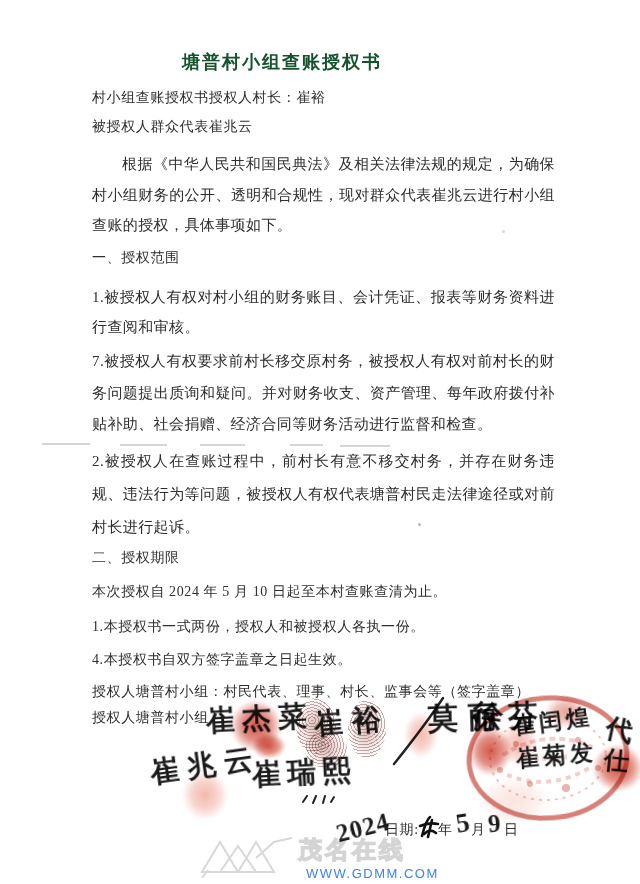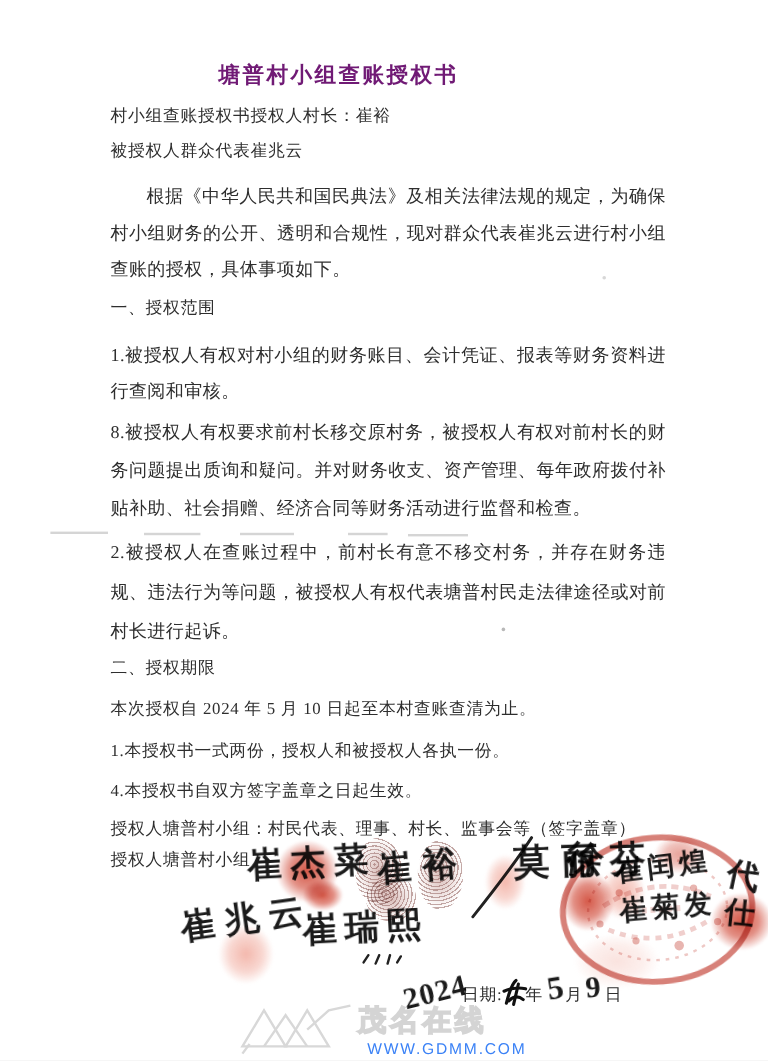--- a/index.html
+++ b/index.html
@@ -5,21 +5,21 @@
   html,body{margin:0;padding:0;background:#e8e8e8;}
   .page{
     position:relative; width:640px; height:884px; margin:0 auto;
     background:#ffffff; overflow:hidden;
     font-family:"Liberation Serif","DejaVu Serif",serif;
     color:#2e2e2e;
   }
   
   .title{
     position:absolute; top:50px; left:0; width:564px; text-align:center;
-    font-size:18px; font-weight:bold; letter-spacing:2px; color:#701a75;
+    font-size:18px; font-weight:bold; letter-spacing:2px; color:#14532d;
   }
   .pline{
     position:absolute; left:92px; width:470px; font-size:14px;
     letter-spacing:0.6px; line-height:15px; white-space:nowrap;
   }
   .pblock{
     position:absolute; left:92px; width:463px; font-size:15px;
     letter-spacing:0.4px; text-align:justify; text-justify:inter-ideograph;
   }
   .indent{ text-indent:2em; }
@@ -72,21 +72,21 @@
   <div class="title">塘普村小组查账授权书</div>
 
   <div class="pline" style="top:90px">村小组查账授权书授权人村长：崔裕</div>
   <div class="pline" style="top:119px">被授权人群众代表崔兆云</div>
 
   <div class="pblock indent" style="top:149px; line-height:30.5px">根据《中华人民共和国民典法》及相关法律法规的规定，为确保村小组财务的公开、透明和合规性，现对群众代表崔兆云进行村小组查账的授权，具体事项如下。</div>
 
   <div class="pline" style="top:250px">一、授权范围</div>
 
   <div class="pblock" style="top:282px; line-height:30px">1.被授权人有权对村小组的财务账目、会计凭证、报表等财务资料进行查阅和审核。</div>
-  <div class="pblock" style="top:346px; line-height:31.5px">8.被授权人有权要求前村长移交原村务，被授权人有权对前村长的财务问题提出质询和疑问。并对财务收支、资产管理、每年政府拨付补贴补助、社会捐赠、经济合同等财务活动进行监督和检查。</div>
+  <div class="pblock" style="top:346px; line-height:31.5px">7.被授权人有权要求前村长移交原村务，被授权人有权对前村长的财务问题提出质询和疑问。并对财务收支、资产管理、每年政府拨付补贴补助、社会捐赠、经济合同等财务活动进行监督和检查。</div>
   <div class="pblock" style="top:445px; line-height:33px">2.被授权人在查账过程中，前村长有意不移交村务，并存在财务违规、违法行为等问题，被授权人有权代表塘普村民走法律途径或对前村长进行起诉。</div>
 
   <div class="pline" style="top:550px">二、授权期限</div>
   <div class="pline" style="top:584px">本次授权自 2024 年 5 月 10 日起至本村查账查清为止。</div>
   <div class="pline" style="top:619px">1.本授权书一式两份，授权人和被授权人各执一份。</div>
   <div class="pline" style="top:652px">4.本授权书自双方签字盖章之日起生效。</div>
 
   <div class="pline" style="top:684px">授权人塘普村小组：村民代表、理事、村长、监事会等（签字盖章）</div>
   <div class="pline" style="top:710px">授权人塘普村小组</div>
 

